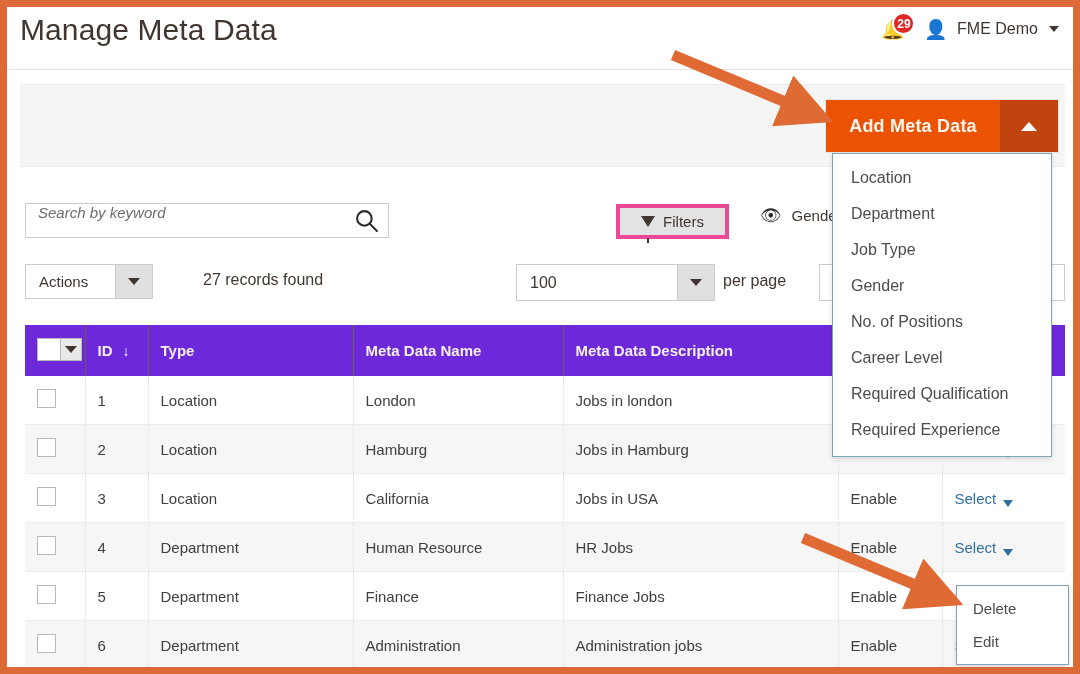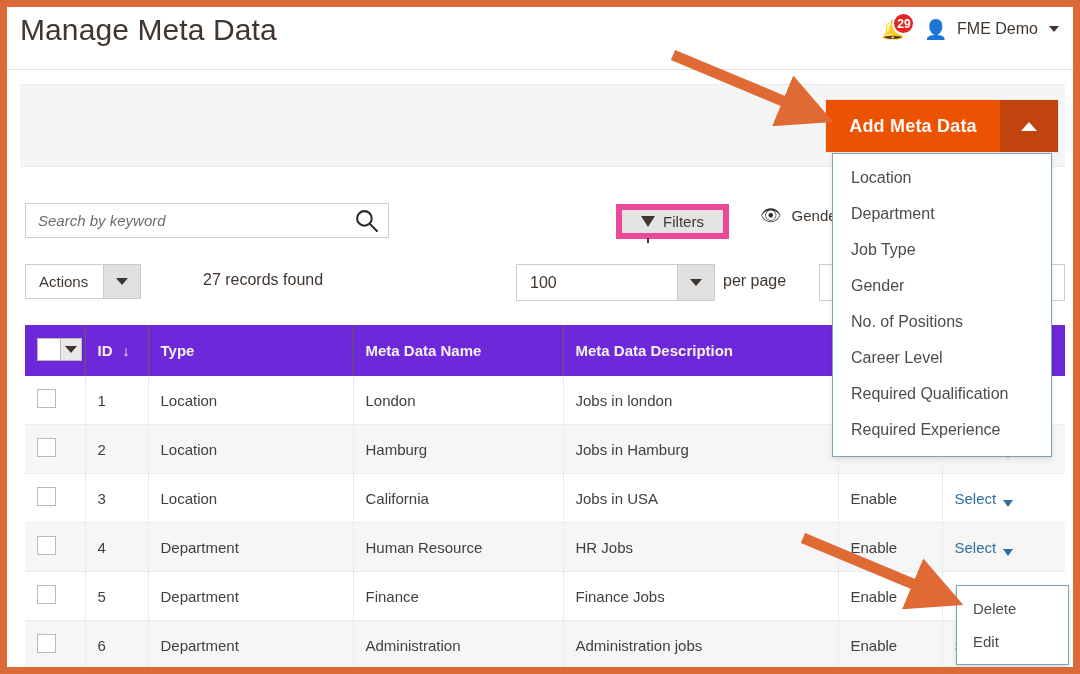--- a/index.html
+++ b/index.html
@@ -144,21 +144,21 @@
     cursor: pointer;
   }
 
   
   #search-box {
     position: absolute;
     left: 18px; top: 196px;
     width: 364px; height: 35px;
     border: 1px solid #cccccc;
     background: #ffffff;
-    display: flex; align-items: center;
+    display: flex; align-items: flex-start;
   }
   #search-input {
     border: 0; outline: 0; background: transparent;
     flex: 1;
     font-size: 15px;
     font-style: italic;
     color: #6d6d6d;
     padding: 0 6px 0 12px;
     font-family: "Liberation Sans", sans-serif;
   }
@@ -167,21 +167,21 @@
     width: 44px; height: 100%;
     display: flex; align-items: center; justify-content: center;
     cursor: pointer;
   }
 
   #filters-btn {
     position: absolute;
     left: 609px; top: 197px;
     width: 113px; height: 35px;
     background: #e3e3e3;
-    border: 6px solid #ec4899;
+    border: 4px solid #ec4899;
     display: flex; align-items: center; justify-content: center;
     gap: 8px;
     font-size: 15px; color: #41362f;
     cursor: pointer;
   }
   .funnel {
     width: 0; height: 0;
     border-left: 7px solid transparent;
     border-right: 7px solid transparent;
     border-top: 11px solid #41362f;
@@ -202,21 +202,21 @@
     font-size: 15px; color: #41362f;
     cursor: pointer;
     white-space: nowrap;
   }
   .eye-icon { font-size: 17px; line-height: 1; color: #2b2b2b; }
 
   
   #actions-select {
     position: absolute;
     left: 18px; top: 257px;
-    width: 116px; height: 35px;
+    width: 128px; height: 35px;
     border: 1px solid #cccccc;
     background: #ffffff;
     display: flex; align-items: center;
     cursor: pointer;
   }
   #actions-label { flex: 1; padding-left: 13px; font-size: 15px; color: #41362f; }
   .select-caret-box {
     width: 37px; height: 100%;
     background: #e0e0e0;
     border-left: 1px solid #cccccc;

